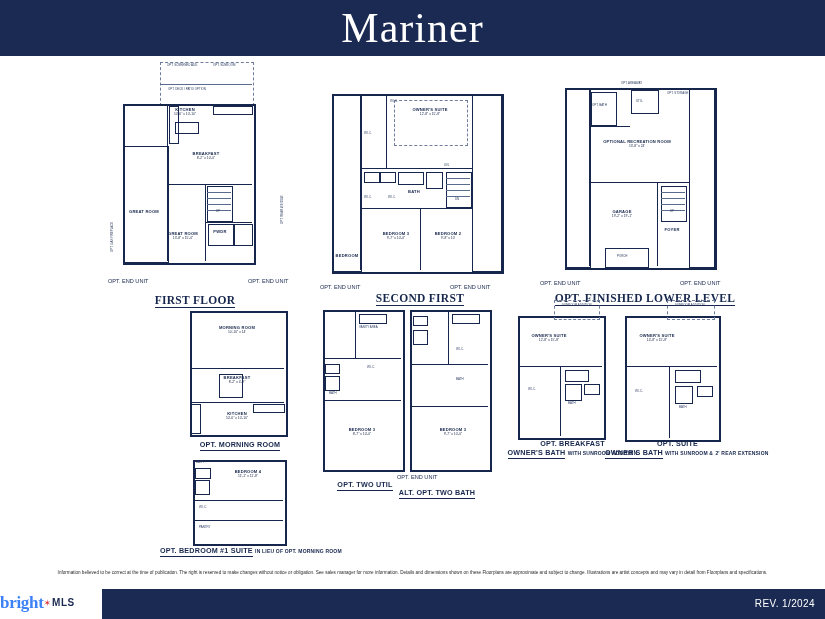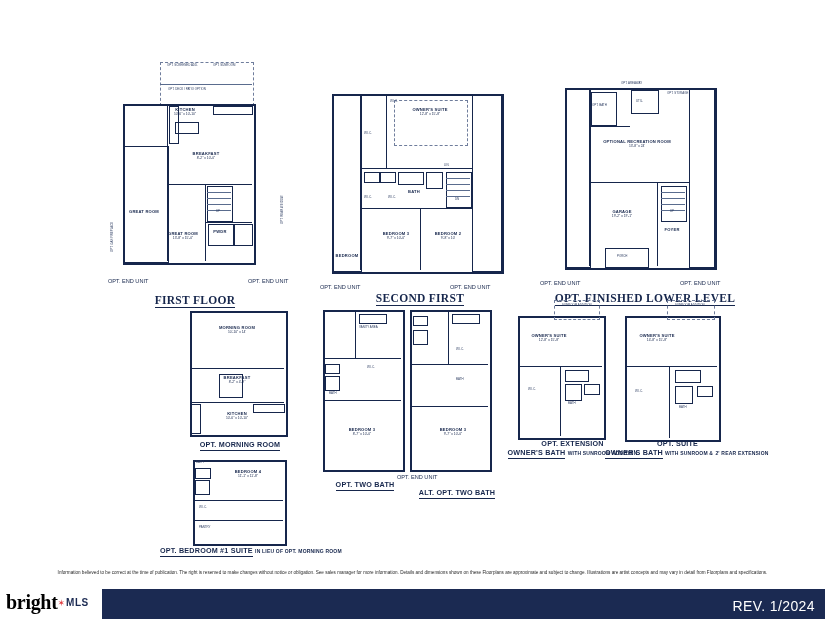--- a/index.html
+++ b/index.html
@@ -38,26 +38,26 @@
   }
   .footerbar{
     position:absolute;left:0;top:589px;width:825px;height:30px;background:#1b2a52;
   }
   .bright-logo{
     position:absolute;left:0;top:586px;width:102px;height:33px;background:#ffffff;
     display:flex;align-items:center;
   }
   .bright-text{
     font-family:"Liberation Serif", serif;
-    font-size:20px;color:#000000;font-weight:700;padding-left:6px;letter-spacing:-.3px;
+    font-size:17px;color:#3b82f6;font-weight:700;letter-spacing:-.3px;
   }
   .bright-star{color:#e03a3e;font-size:9px;vertical-align:super;}
   .bright-mls{font-size:10px;color:#1b2a52;font-weight:700;letter-spacing:.5px;margin-left:1px;}
   .rev{
-    position:absolute;right:10px;top:598px;color:#ffffff;font-size:14px;letter-spacing:.4px;
+    position:absolute;right:10px;top:598px;color:#ffffff;font-size:10px;letter-spacing:.4px;
   }
 
   
   .plan{position:absolute;}
   .wall{position:absolute;background:#16264c;}
   .thin{position:absolute;background:#5a6c8e;}
   .box{position:absolute;border:1px solid #16264c;}
   .boxthick{position:absolute;border:2px solid #16264c;}
   .dash{position:absolute;border:1px dashed #6f7d9c;}
   .lbl{position:absolute;font-size:3.6px;line-height:4.4px;text-align:center;color:#16264c;white-space:nowrap;}
@@ -81,20 +81,23 @@
     position:absolute;text-align:center;font-size:7.2px;font-weight:700;color:#16264c;
     letter-spacing:.2px;white-space:nowrap;
   }
   .opt-caption .u{border-bottom:1.2px solid #16264c;display:inline-block;padding-bottom:1px;}
 </style>
 </head>
 <body>
 
 <div class="page">
 
+  <div class="header">
+    <div class="title">Mariner</div>
+  </div>
 
   <div class="canvas">
 
     <div class="plan" style="left:95px;top:0px;width:215px;height:240px;">
 
       <div class="dash" style="left:65px;top:6px;width:92px;height:42px;"></div>
       <div class="tiny" style="left:72px;top:8px;">OPT. SCREENED ADD.</div>
       <div class="tiny" style="left:118px;top:8px;">OPT. SUNROOM</div>
       <div class="thin" style="left:65px;top:28px;width:92px;height:1px;"></div>
       <div class="tiny" style="left:73px;top:32px;">OPT. DECK / PATIO OPTION</div>
@@ -293,61 +296,61 @@
       <div class="box" style="left:44px;top:8px;width:26px;height:8px;"></div>
 
       <div class="tiny" style="left:44px;top:20px;width:34px;white-space:normal;">VANITY AREA</div>
       <div class="tiny" style="left:52px;top:60px;">W.I.C.</div>
       <div class="tiny" style="left:14px;top:86px;">BATH</div>
       <div class="lbl" style="left:16px;top:122px;width:62px;">
         <b>BEDROOM 3</b><br><i>8'-7" x 10'-0"</i>
       </div>
     </div>
     <div class="opt-caption" style="left:300px;top:424px;width:130px;">
-      <span class="u">OPT. TWO BATH</span>
+      <span class="u">OPT. TWO UTIL</span>
     </div>
 
     <div class="plan" style="left:400px;top:250px;width:110px;height:165px;">
       <div class="boxthick" style="left:10px;top:4px;width:78px;height:158px;"></div>
       <div class="wall" style="left:10px;top:58px;width:78px;height:1.4px;"></div>
       <div class="wall" style="left:10px;top:100px;width:78px;height:1.4px;"></div>
       <div class="wall" style="left:48px;top:4px;width:1.4px;height:54px;"></div>
       <div class="box" style="left:13px;top:10px;width:13px;height:8px;"></div>
       <div class="box" style="left:13px;top:24px;width:13px;height:13px;"></div>
       <div class="box" style="left:52px;top:8px;width:26px;height:8px;"></div>
 
       <div class="tiny" style="left:56px;top:42px;">W.I.C.</div>
       <div class="tiny" style="left:56px;top:72px;">BATH</div>
       <div class="lbl" style="left:22px;top:122px;width:62px;">
         <b>BEDROOM 3</b><br><i>9'-7" x 10'-0"</i>
       </div>
       <div class="endunit" style="left:-3px;top:168px;">OPT. END UNIT</div>
     </div>
-    <div class="opt-caption" style="left:387px;top:432px;width:140px;">
+    <div class="opt-caption" style="left:367px;top:432px;width:140px;">
       <span class="u">ALT. OPT. TWO BATH</span>
     </div>
 
     <div class="plan" style="left:510px;top:248px;width:110px;height:135px;">
       <div class="boxthick" style="left:8px;top:12px;width:84px;height:120px;"></div>
       <div class="dash" style="left:44px;top:-4px;width:44px;height:18px;"></div>
       <div class="wall" style="left:8px;top:62px;width:84px;height:1.4px;"></div>
       <div class="wall" style="left:50px;top:62px;width:1.4px;height:70px;"></div>
       <div class="box" style="left:55px;top:66px;width:22px;height:10px;"></div>
       <div class="box" style="left:55px;top:80px;width:15px;height:15px;"></div>
       <div class="box" style="left:74px;top:80px;width:14px;height:9px;"></div>
 
       <div class="tiny" style="left:52px;top:0px;width:34px;white-space:normal;line-height:3.2px;">SUNROOM ADDITION</div>
       <div class="lbl" style="left:10px;top:30px;width:58px;">
         <b>OWNER'S SUITE</b><br><i>12'-8" x 15'-8"</i>
       </div>
       <div class="tiny" style="left:58px;top:98px;">BATH</div>
       <div class="tiny" style="left:18px;top:84px;">W.I.C.</div>
     </div>
     <div class="opt-caption" style="left:500px;top:383px;width:145px;">
-      <span>OPT. EXTENSION</span><br>
+      <span>OPT. BREAKFAST</span><br>
       <span class="u">OWNER'S BATH</span>
       <span class="sub2" style="font-size:5px;margin-top:1px;">WITH SUNROOM ADDITION</span>
     </div>
 
     <div class="plan" style="left:615px;top:248px;width:120px;height:135px;">
       <div class="boxthick" style="left:10px;top:12px;width:92px;height:122px;"></div>
       <div class="dash" style="left:52px;top:-4px;width:46px;height:18px;"></div>
       <div class="wall" style="left:10px;top:62px;width:92px;height:1.4px;"></div>
       <div class="wall" style="left:54px;top:62px;width:1.4px;height:72px;"></div>
       <div class="box" style="left:60px;top:66px;width:24px;height:11px;"></div>

